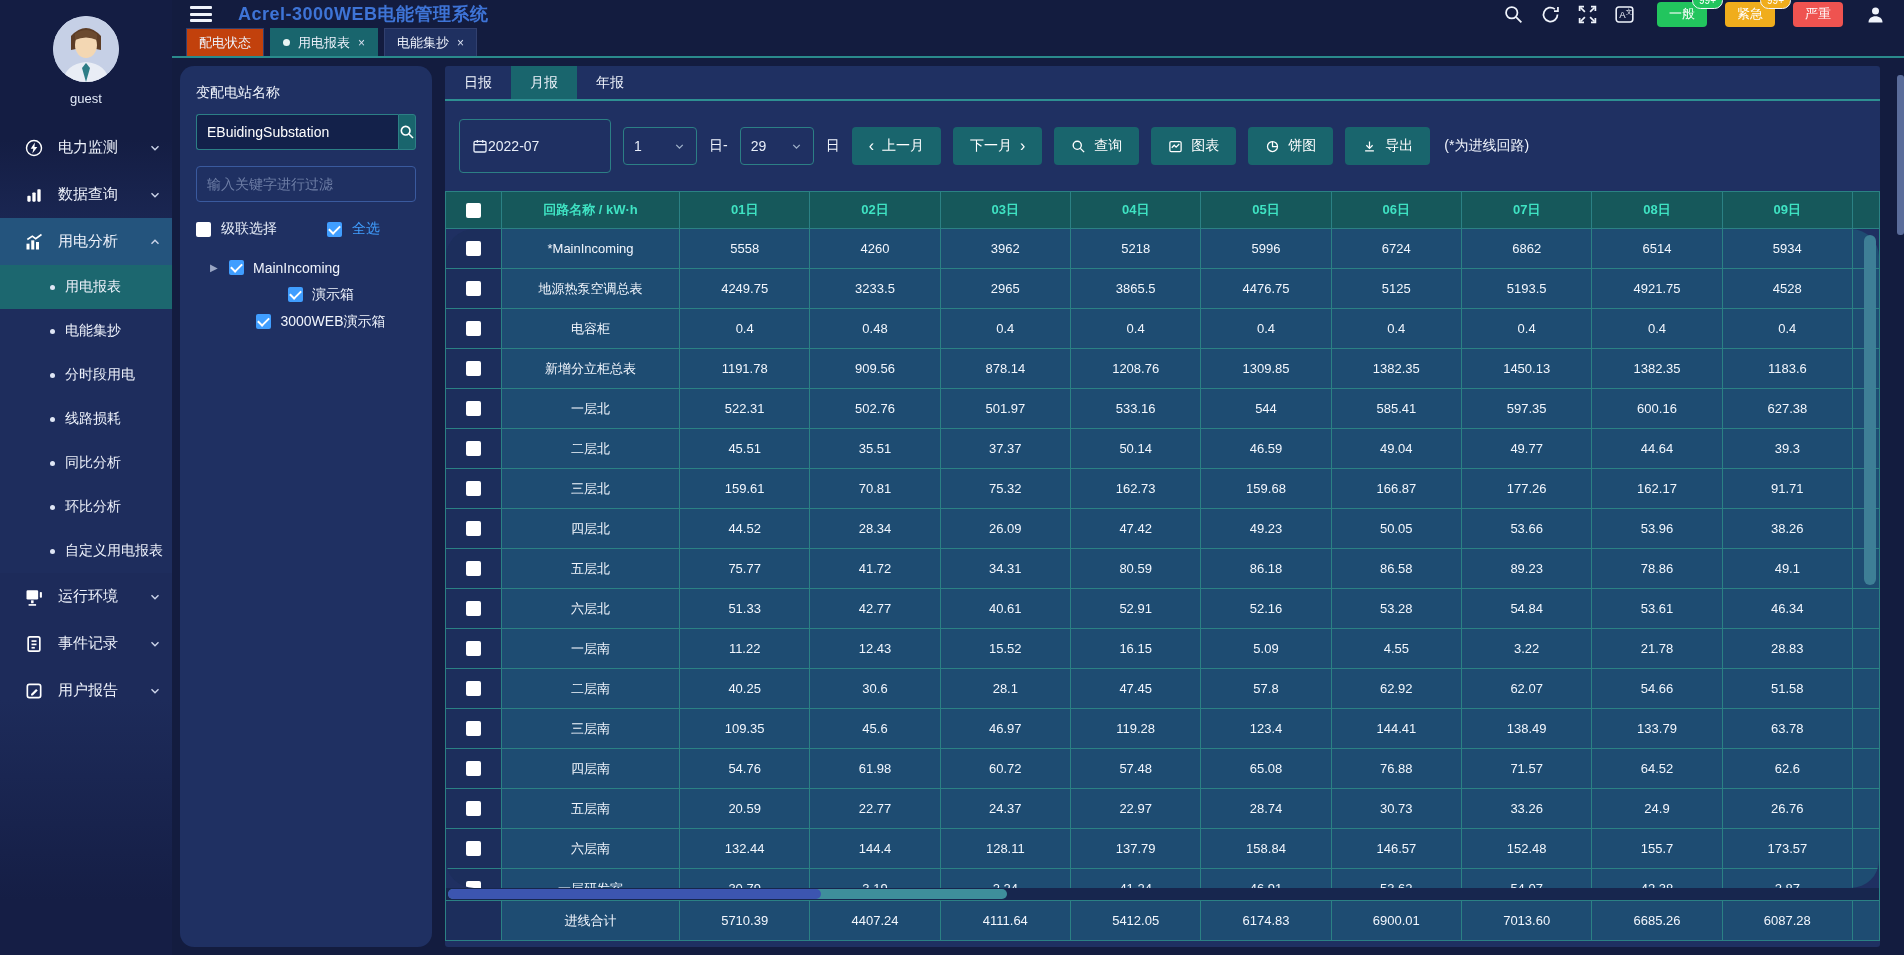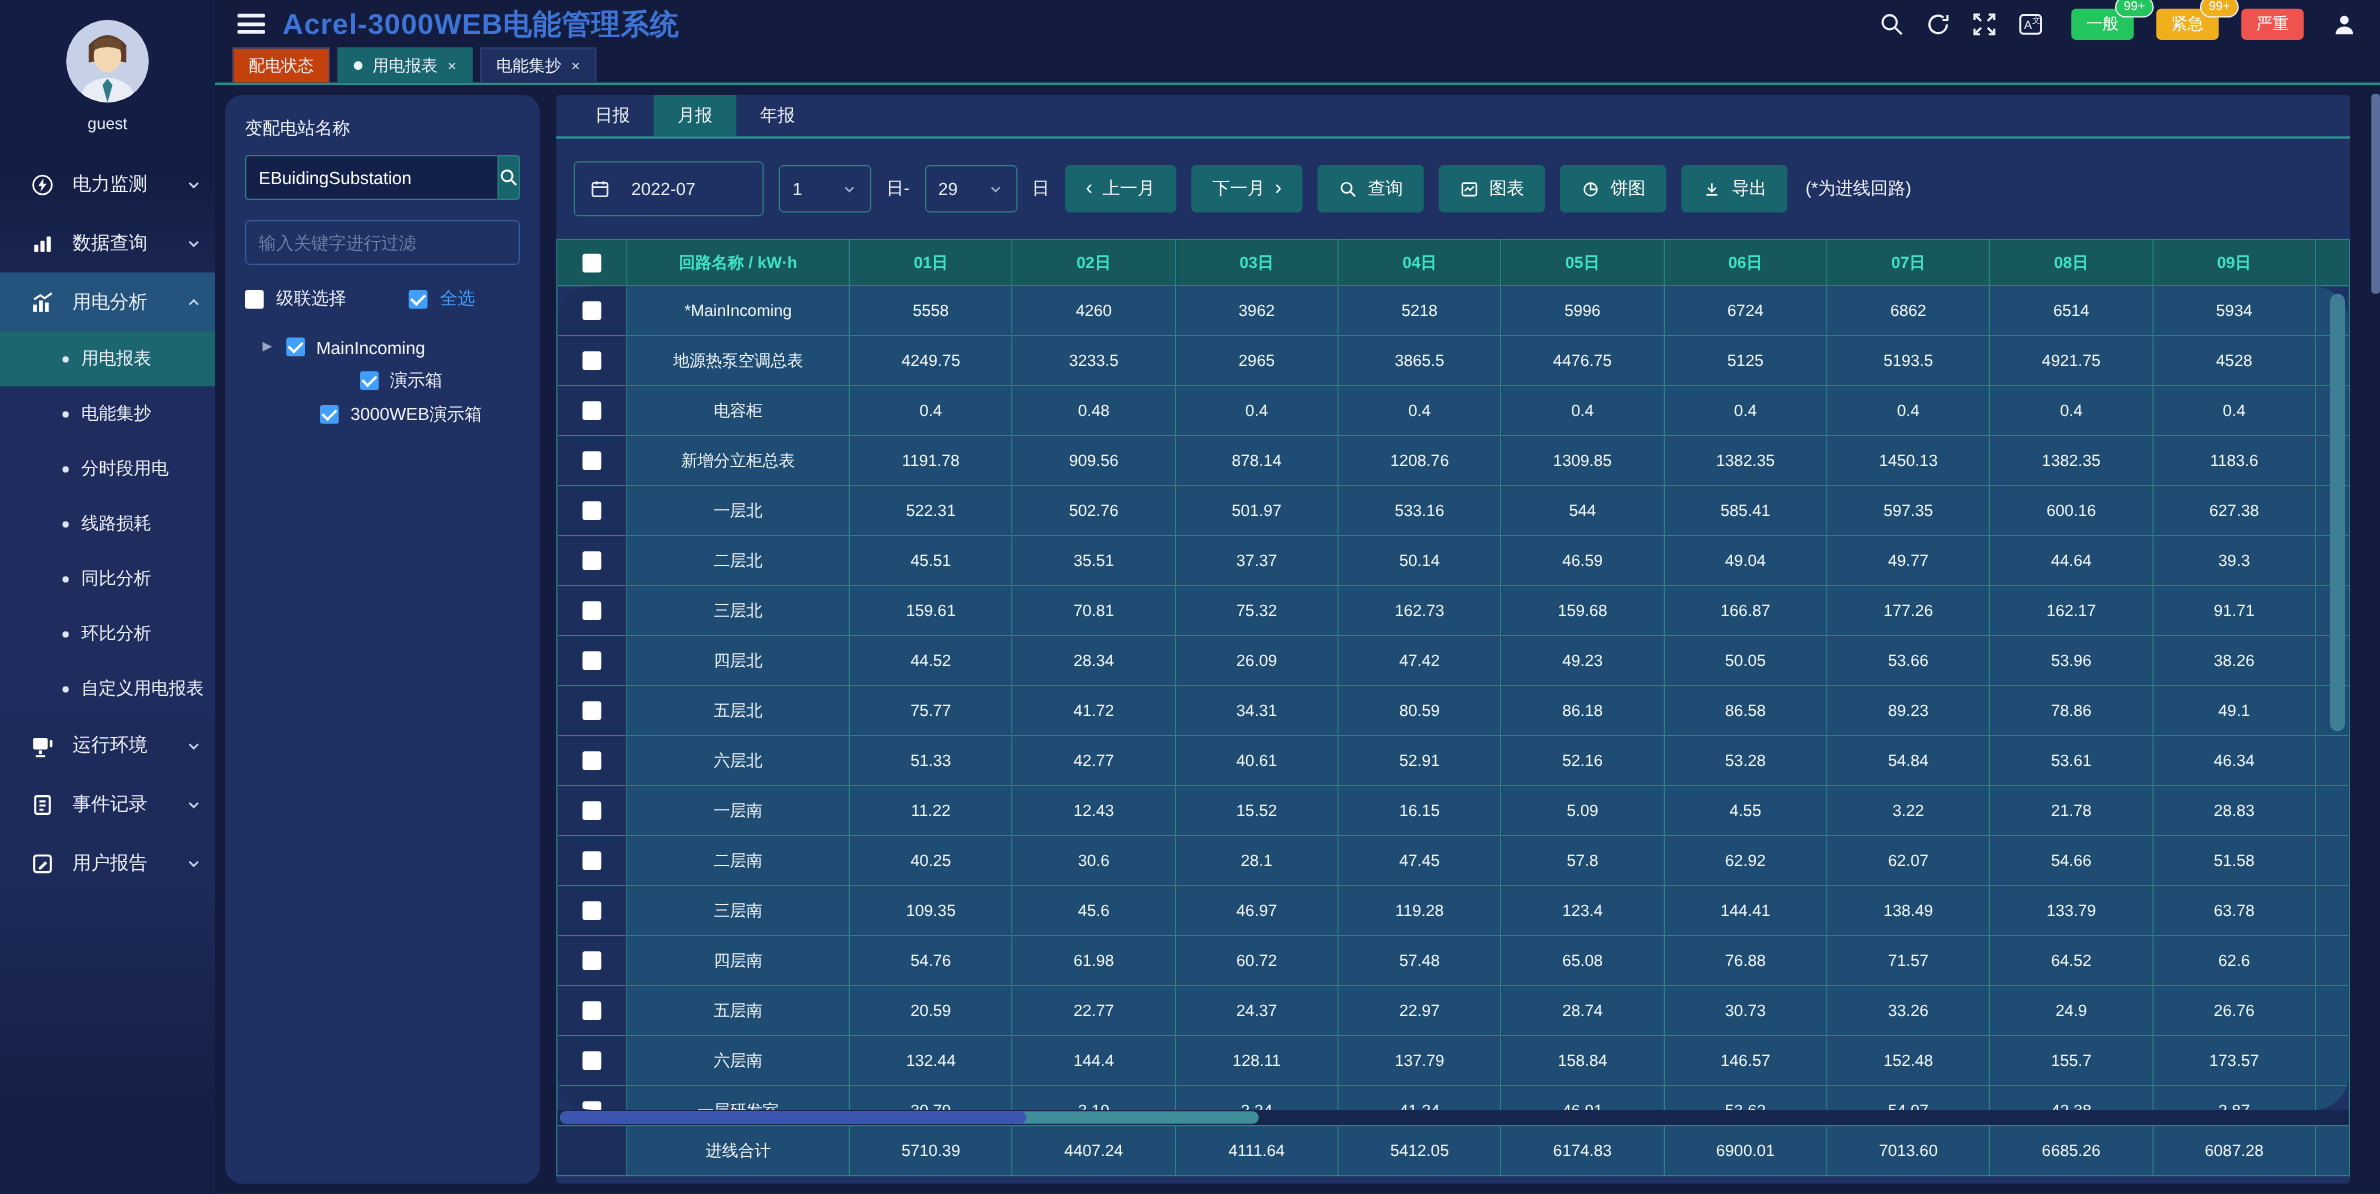--- a/index.html
+++ b/index.html
@@ -20,21 +20,21 @@
   .menu-group.expanded > .menu-item { background:#24547d; }
   .submenu-item { height:44px; display:flex; align-items:center; padding-left:50px; gap:10px; font-size:14px; cursor:pointer; color:#eef2fb; }
   .submenu-item .dot { width:5px; height:5px; border-radius:50%; background:#dfe6f5; }
   .submenu-item.active { background:#1c676f; }
 
   
   .main { flex:1; display:flex; flex-direction:column; position:relative; }
   .topbar { height:44px; display:flex; align-items:center; padding:0 18px; gap:14px; }
   .hamburger { width:22px; height:16px; display:flex; flex-direction:column; justify-content:space-between; cursor:pointer; }
   .hamburger i { display:block; height:3px; background:#f0f4fc; border-radius:1px; }
-  .app-title { font-size:23px; font-weight:bold; color:#3e74d6; letter-spacing:0.5px; }
+  .app-title { font-size:18px; font-weight:bold; color:#3e74d6; letter-spacing:0.5px;margin-left:12px; }
   .top-actions { margin-left:auto; display:flex; align-items:center; gap:16px; }
   .tool-ic { width:21px; height:21px; color:#f0f4fc; cursor:pointer; }
   .alarm-btn { position:relative; min-width:50px; height:25px; border:none; border-radius:4px; color:#fff; font-size:13px; padding:0 10px; cursor:pointer; font-family:inherit; }
   .badge { position:absolute; top:-10px; right:-16px; font-size:10px; color:#fff; padding:1px 6px; border-radius:9px; border:1px solid #f5f7fb; line-height:13px; }
 
   .session-tabs { height:34px; display:flex; align-items:flex-end; gap:6px; padding-left:14px; border-bottom:2px solid #2a8a8c; }
   .s-tab { height:28px; display:flex; align-items:center; gap:8px; padding:0 12px; font-size:13px; background:#1f3060; border:1px solid #31406f; border-bottom:none; cursor:pointer; color:#eef2fb; }
   .s-tab.first { background:#c2410c; }
   .s-tab.active { background:#19656d; border-color:#19656d; }
   .s-tab .dot { width:7px; height:7px; border-radius:50%; background:#e8f5f4; }
@@ -58,25 +58,25 @@
   .cb-row .gap { width:30px; }
   .select-all-label { color:#409eff; cursor:pointer; }
   .tree { margin-top:16px; }
   .tree-row { display:flex; align-items:center; gap:9px; height:27px; padding-left:14px; cursor:pointer; }
   .tree-row.child { padding-left:30px;justify-content:center; }
   .tree-caret { color:#9aa6c4; font-size:10px; width:10px; }
   .tree-label { font-size:14px; color:#f0f4fc; }
 
   
   .right-panel { flex:1; background:#1f3062; border-radius:3px; display:flex; flex-direction:column; position:relative; }
-  .report-tabs { display:flex; border-bottom:2px solid #2e8f92;padding-left:12px; }
+  .report-tabs { display:flex; border-bottom:2px solid #2e8f92; }
   .r-tab { width:66px; height:33px; display:flex; align-items:center; justify-content:center; font-size:14px; cursor:pointer; color:#f0f4fc; }
   .r-tab.active { background:#19656d; }
   .toolbar { display:flex; align-items:center; gap:12px; padding:18px 14px 18px 14px; }
-  .date-box { width:152px; height:44px; border:1px solid #2c7f85; border-radius:4px; display:flex; align-items:center; gap:17px; padding:0 12px; cursor:pointer; }
+  .date-box { width:152px; height:54px; border:1px solid #2c7f85; border-radius:4px; display:flex; align-items:center; gap:0; padding:0 12px; cursor:pointer; }
   .date-box svg { width:16px; height:16px; color:#e8eef9; }
   .sel-box { width:74px; height:38px; border:1px solid #2c7f85; border-radius:4px; display:flex; align-items:center; justify-content:space-between; padding:0 10px; cursor:pointer; }
   .sel-box svg { width:13px; height:13px; color:#9fb1c9; }
   .tb-label { font-size:14px; color:#f0f4fc; }
   .tb-btn { height:38px; background:#19656d; border:none; border-radius:4px; color:#fff; font-size:14px; padding:0 17px; cursor:pointer; display:flex; align-items:center; gap:8px; font-family:inherit; }
   .tb-btn svg { width:15px; height:15px; }
   .tb-btn .arr { font-size:16px; line-height:1; }
   .tb-note { font-size:14px; color:#f0f4fc; margin-left:2px; }
 
   

